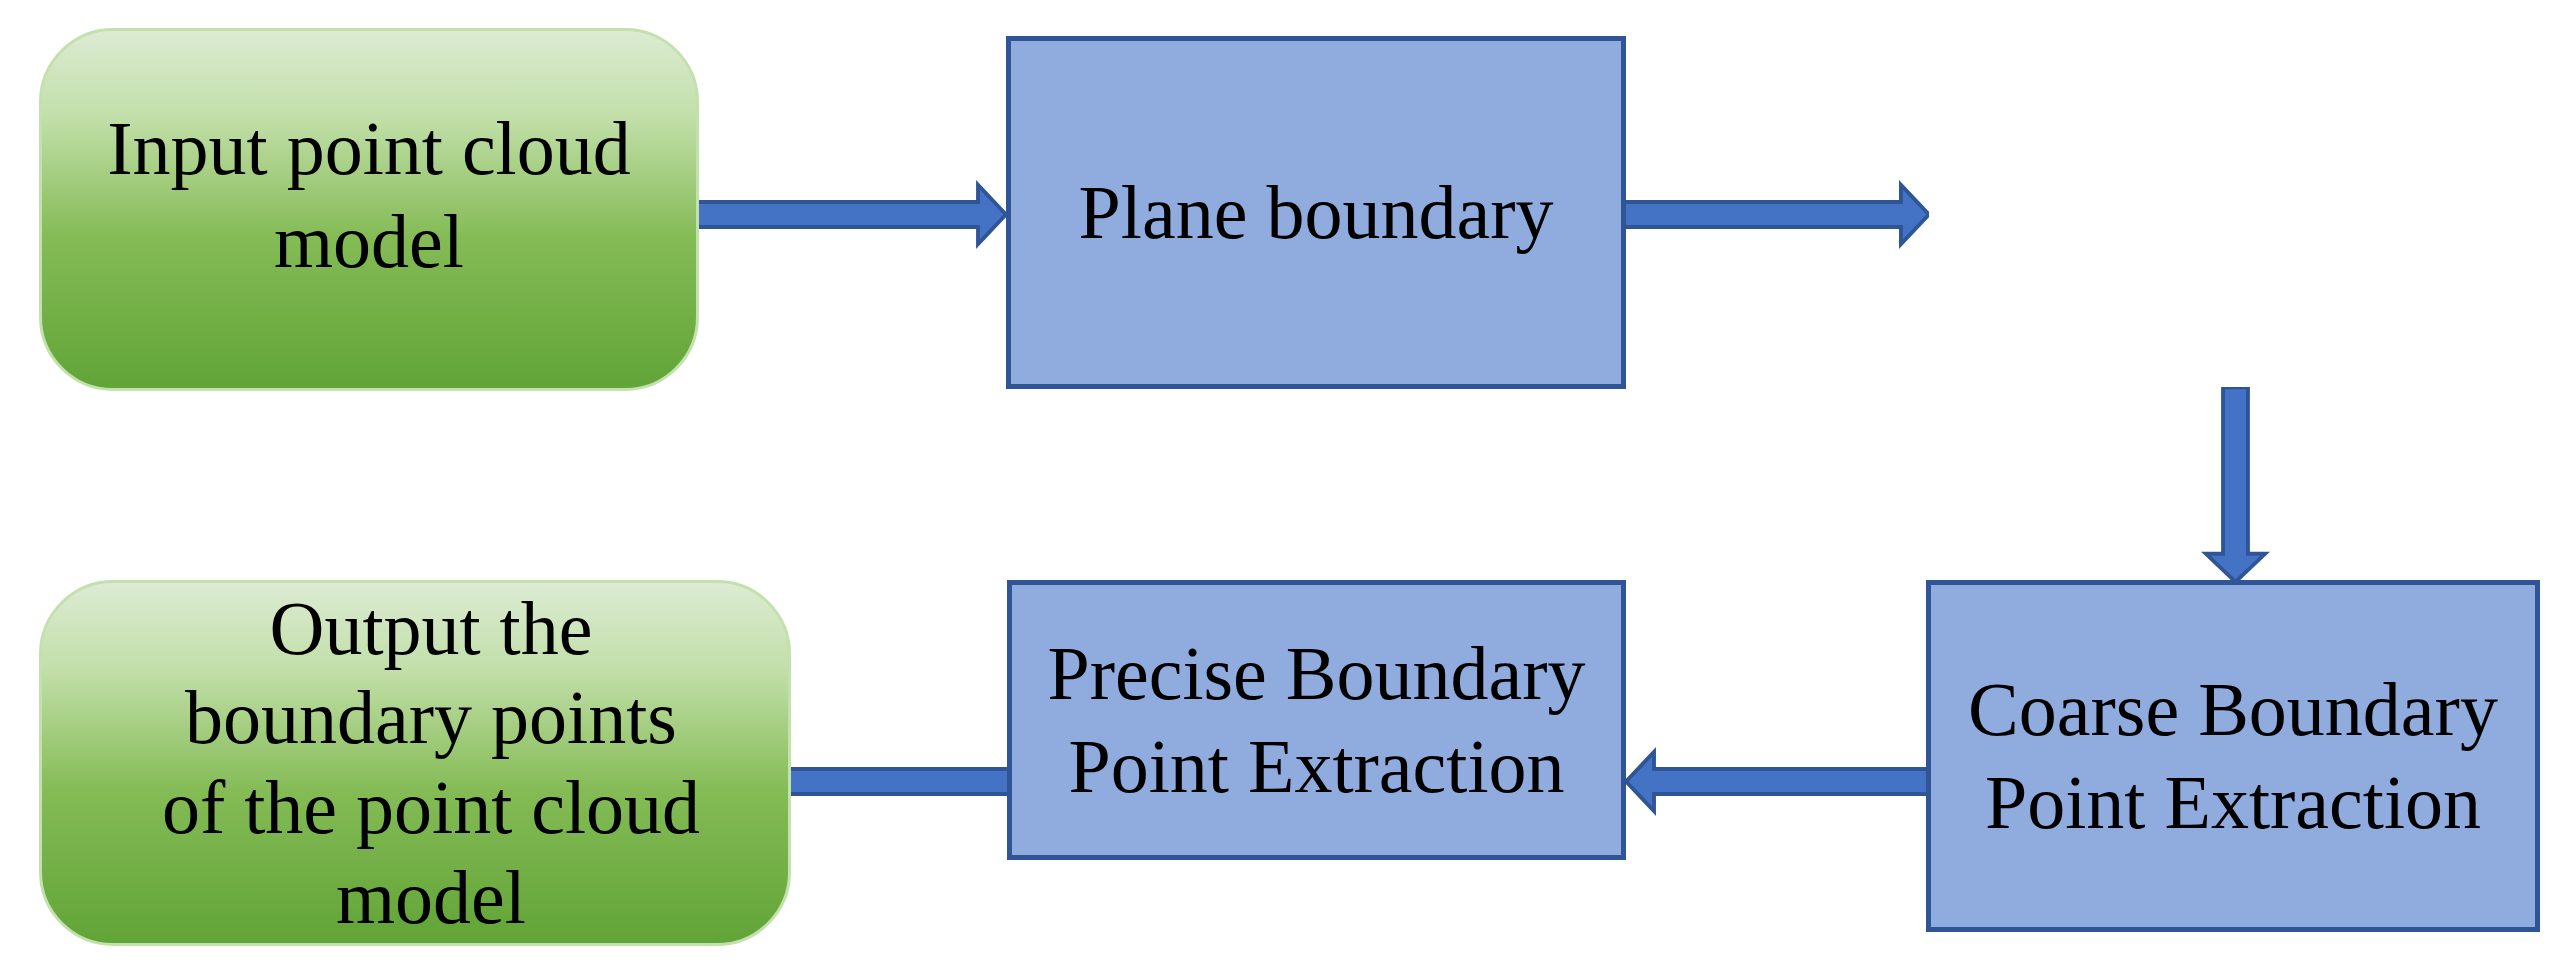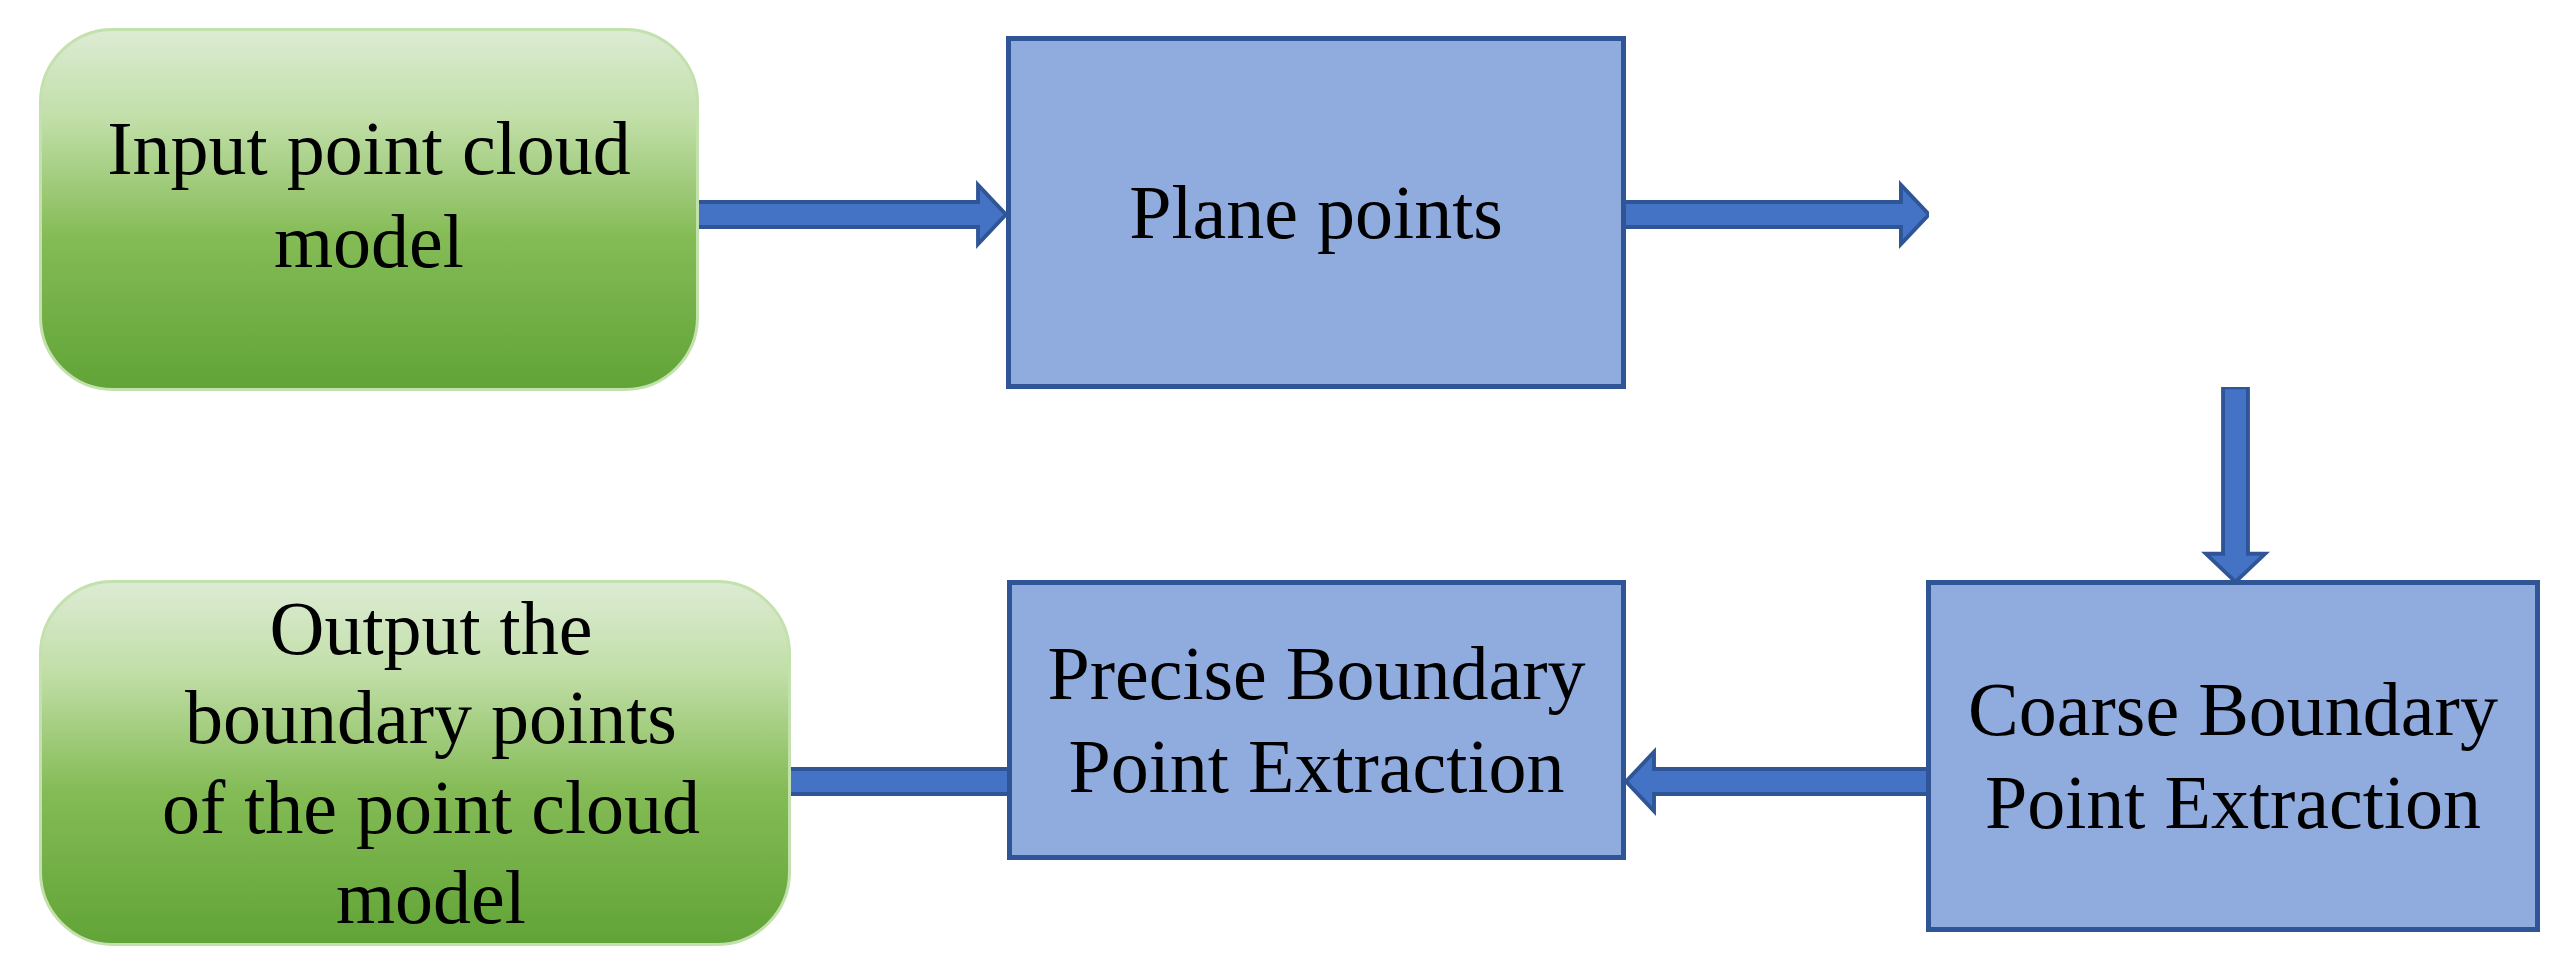--- a/index.html
+++ b/index.html
@@ -60,21 +60,21 @@
 <body>
 
 <div id="canvas">
 
   <div class="node green" id="node-input">
     <span>Input point cloud
 model</span>
   </div>
 
   <div class="node blue" id="node-plane-fitting">
-    <span>Plane points</span>
+    <span>Plane boundary</span>
   </div>
 
 
   <div class="node blue" id="node-coarse">
     <span>Coarse Boundary
 Point Extraction</span>
   </div>
 
   <div class="node blue" id="node-precise">
     <span>Precise Boundary

